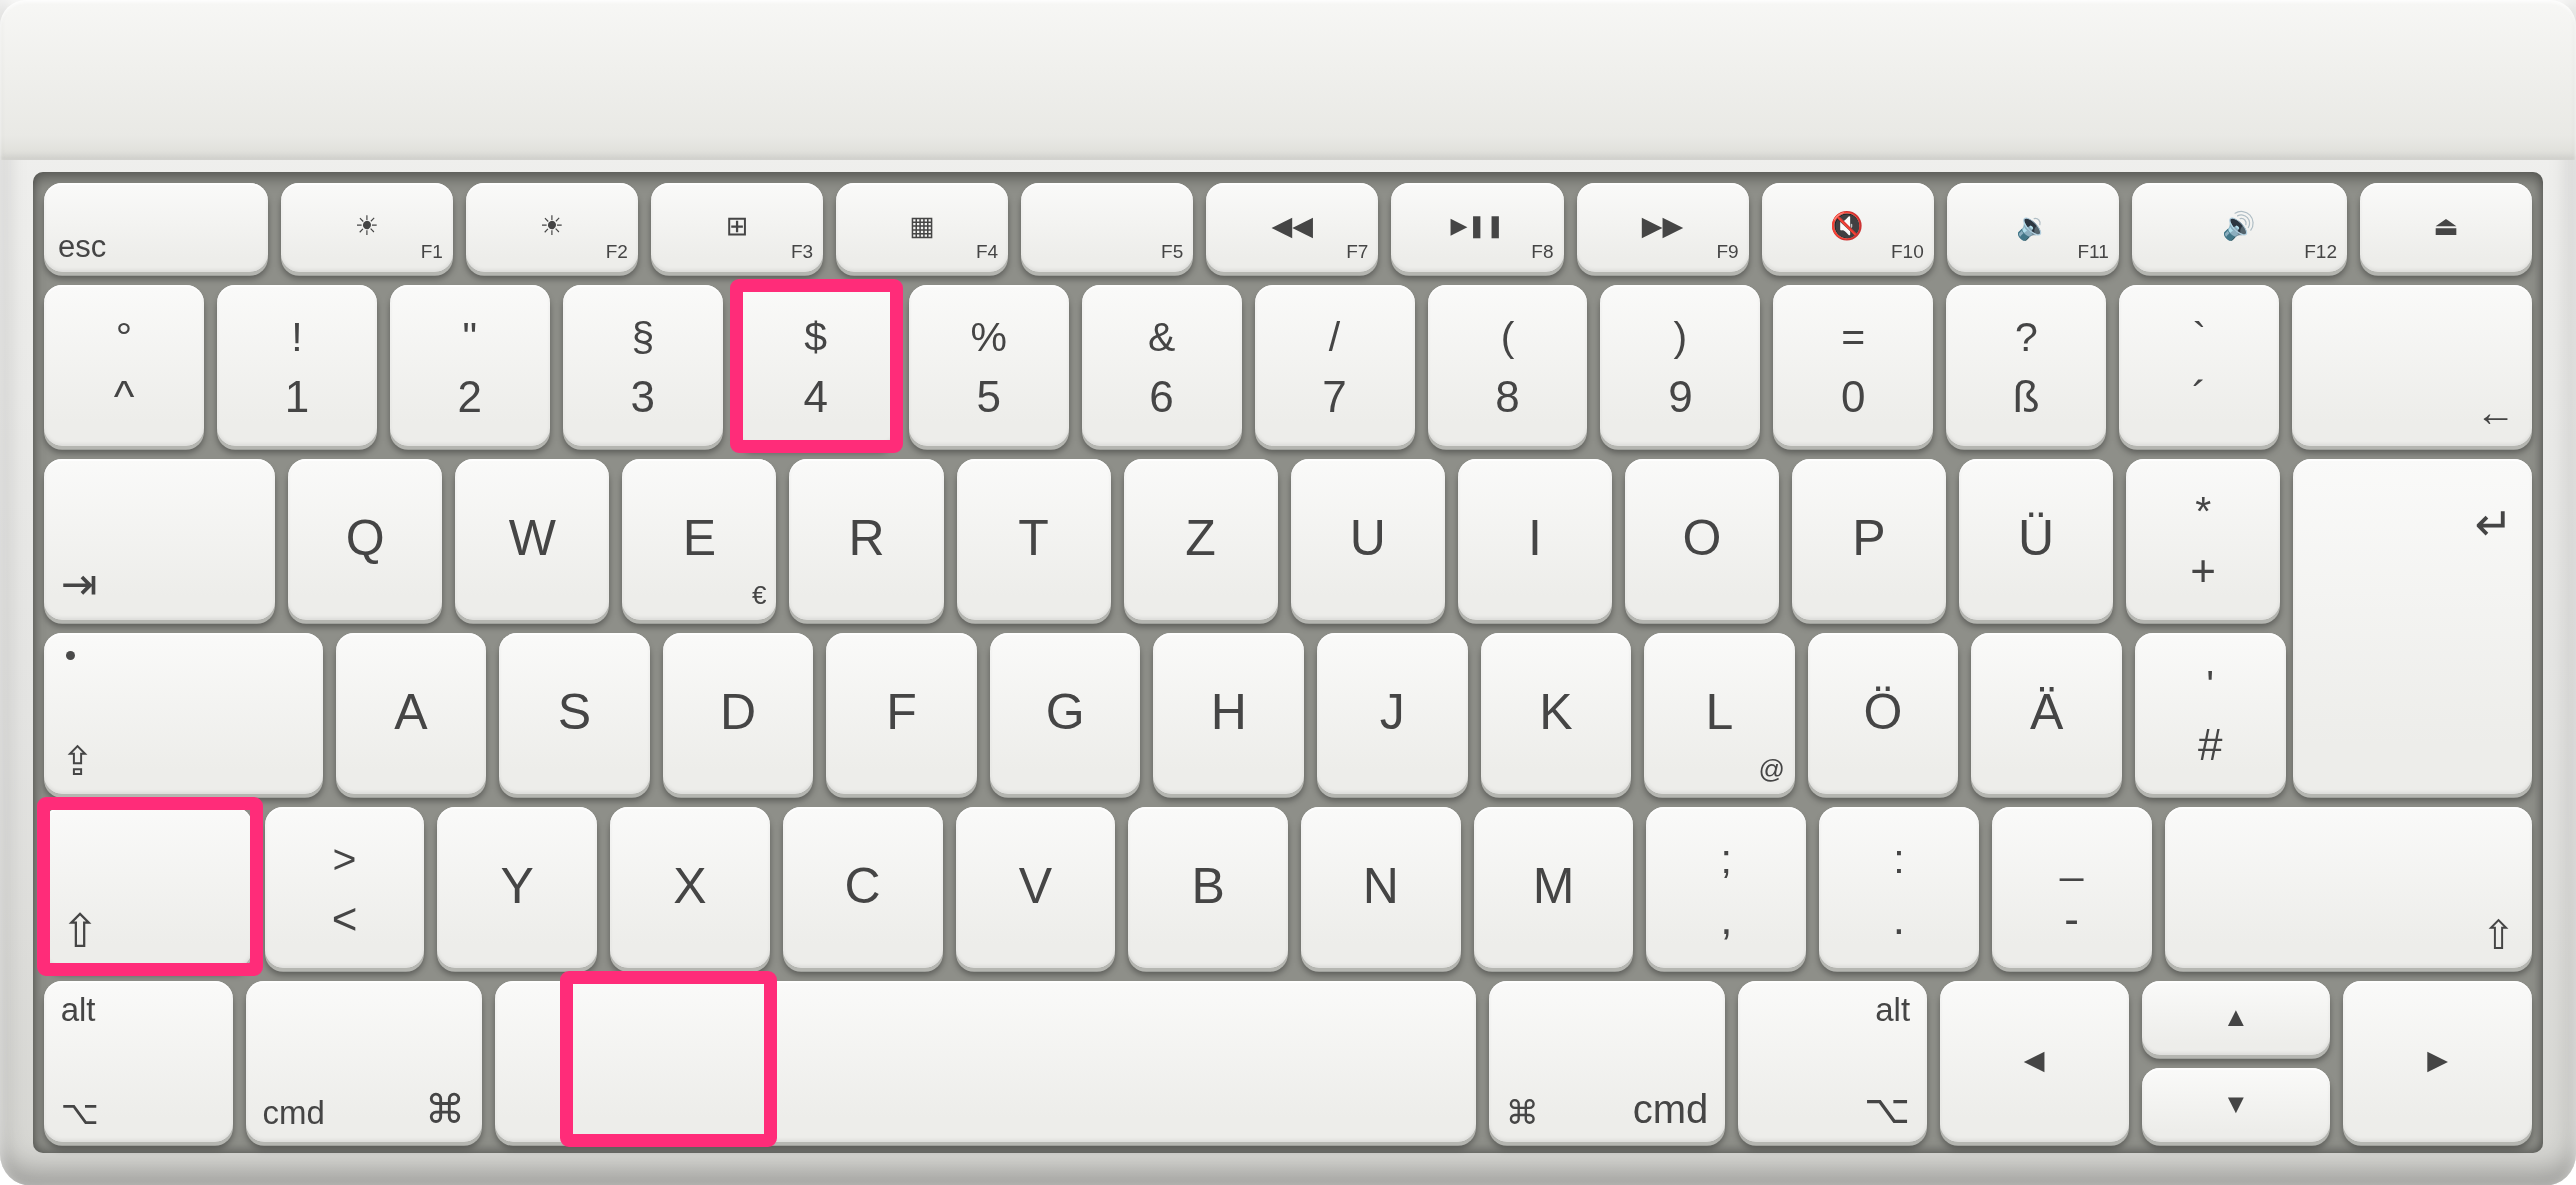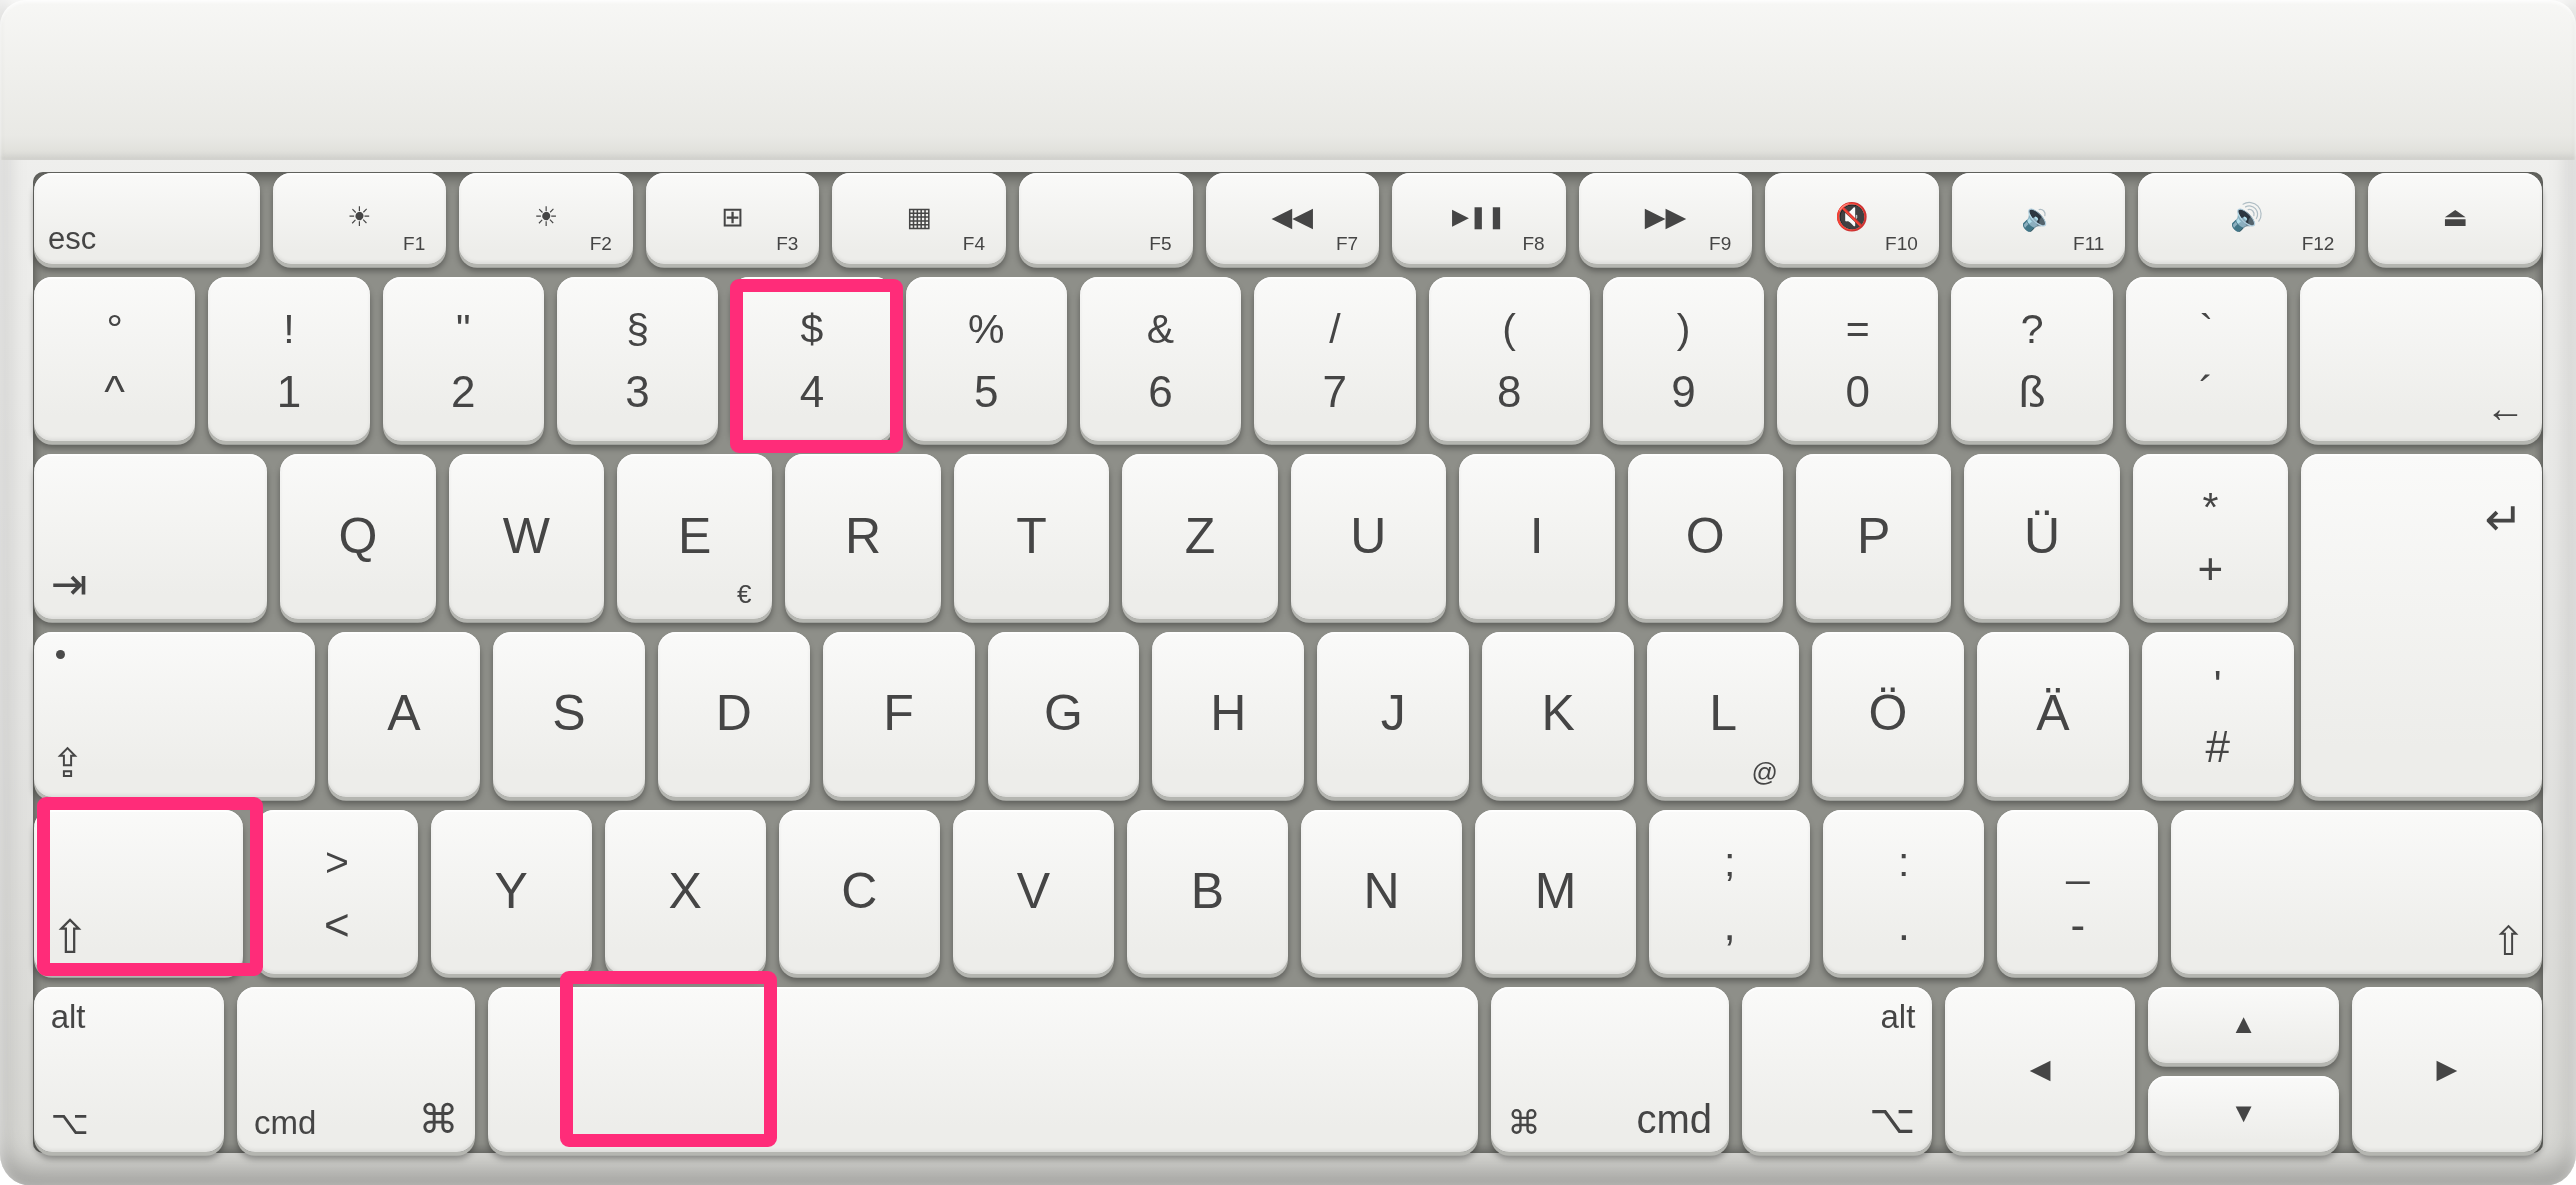--- a/index.html
+++ b/index.html
@@ -33,21 +33,21 @@
     box-shadow:inset 0 1.9px 3.8px rgba(255,255,255,.9),
                inset 0 -3.8px 6.4px rgba(0,0,0,.07);
   }
   
   .well{
     position:absolute;left:33px;right:33px;top:172px;bottom:33px;
     background:var(--gap);
     border-radius:10px;
     box-shadow:inset 0 6.4px 13px rgba(0,0,0,.35),
                inset 0 -3.8px 9px rgba(0,0,0,.25);
-    padding:1px;
+    padding:11px;
     box-sizing:border-box;
   }
   .rows{display:flex;flex-direction:column;height:100%;gap:13px;}
   .row{display:flex;gap:13px;flex:1;}
   .row.fn{flex:.55;}
   .key{
     position:relative;
     flex:1 1 0;
     border-radius:18px;
     background:linear-gradient(var(--cap-light),#ededea 85%);
@@ -55,21 +55,21 @@
        0 3.8px 0 0 var(--cap-shadow),
        0 6.4px 6.4px rgba(0,0,0,.35),
        inset 0 1.9px 1.3px rgba(255,255,255,.9),
        inset 0 -1.9px 3.8px rgba(0,0,0,.08);
     color:var(--cap-text);
     font-weight:400;
   }
   .key .c{position:absolute;left:50%;top:50%;transform:translate(-50%,-52%);font-size:50px;white-space:nowrap;}
   .key .top{position:absolute;left:50%;top:18%;transform:translateX(-50%);font-size:41px;}
   .key .bot{position:absolute;left:50%;bottom:15%;transform:translateX(-50%);font-size:44px;}
-  .key .corner-br{position:absolute;right:21px;bottom:9px;font-size:26px;}
+  .key .corner-br{position:absolute;right:10px;bottom:9px;font-size:26px;}
   .key .corner-bl{position:absolute;left:16.7px;bottom:10.3px;font-size:33px;}
   .key .corner-tl{position:absolute;left:16.7px;top:10.3px;font-size:33px;}
   .key .corner-tr{position:absolute;right:16.7px;top:10.3px;font-size:33px;}
   .key .sm-br{position:absolute;right:16.7px;bottom:10.3px;font-size:40px;}
 
   .row.fn .key .c{font-size:27px;}
   .row.fn .key .corner-br{font-size:19px;}
   .row.fn .key .corner-bl{font-size:19px;bottom:6.4px;left:14px;}
   .key.w125{flex:1.25;} .key.w15{flex:1.5;}
   .key.w185{flex:1.85;} .key.w2{flex:2.3;} .key.space{flex:5.2;}

